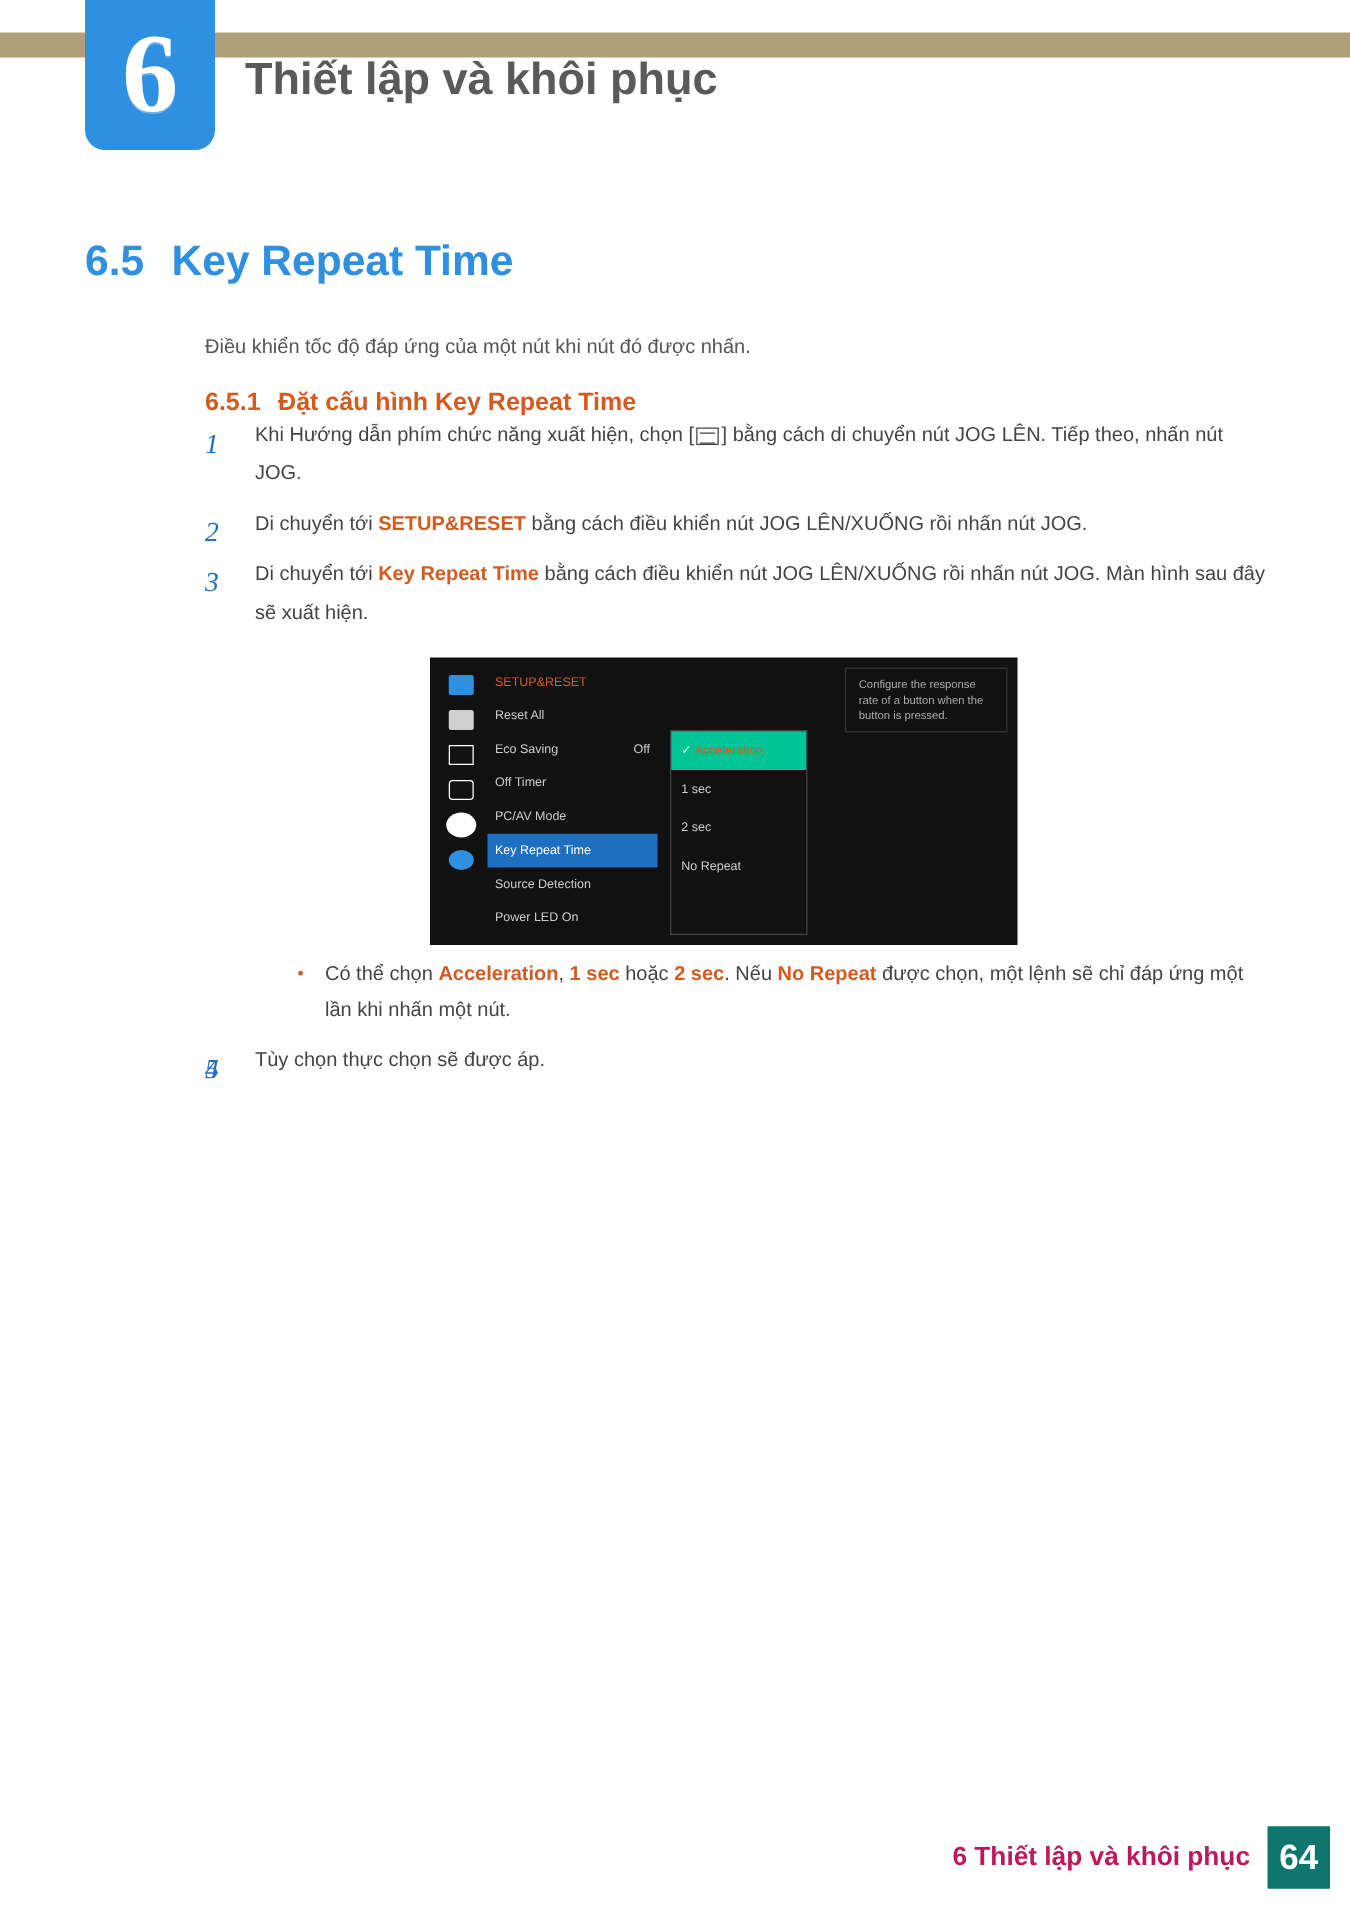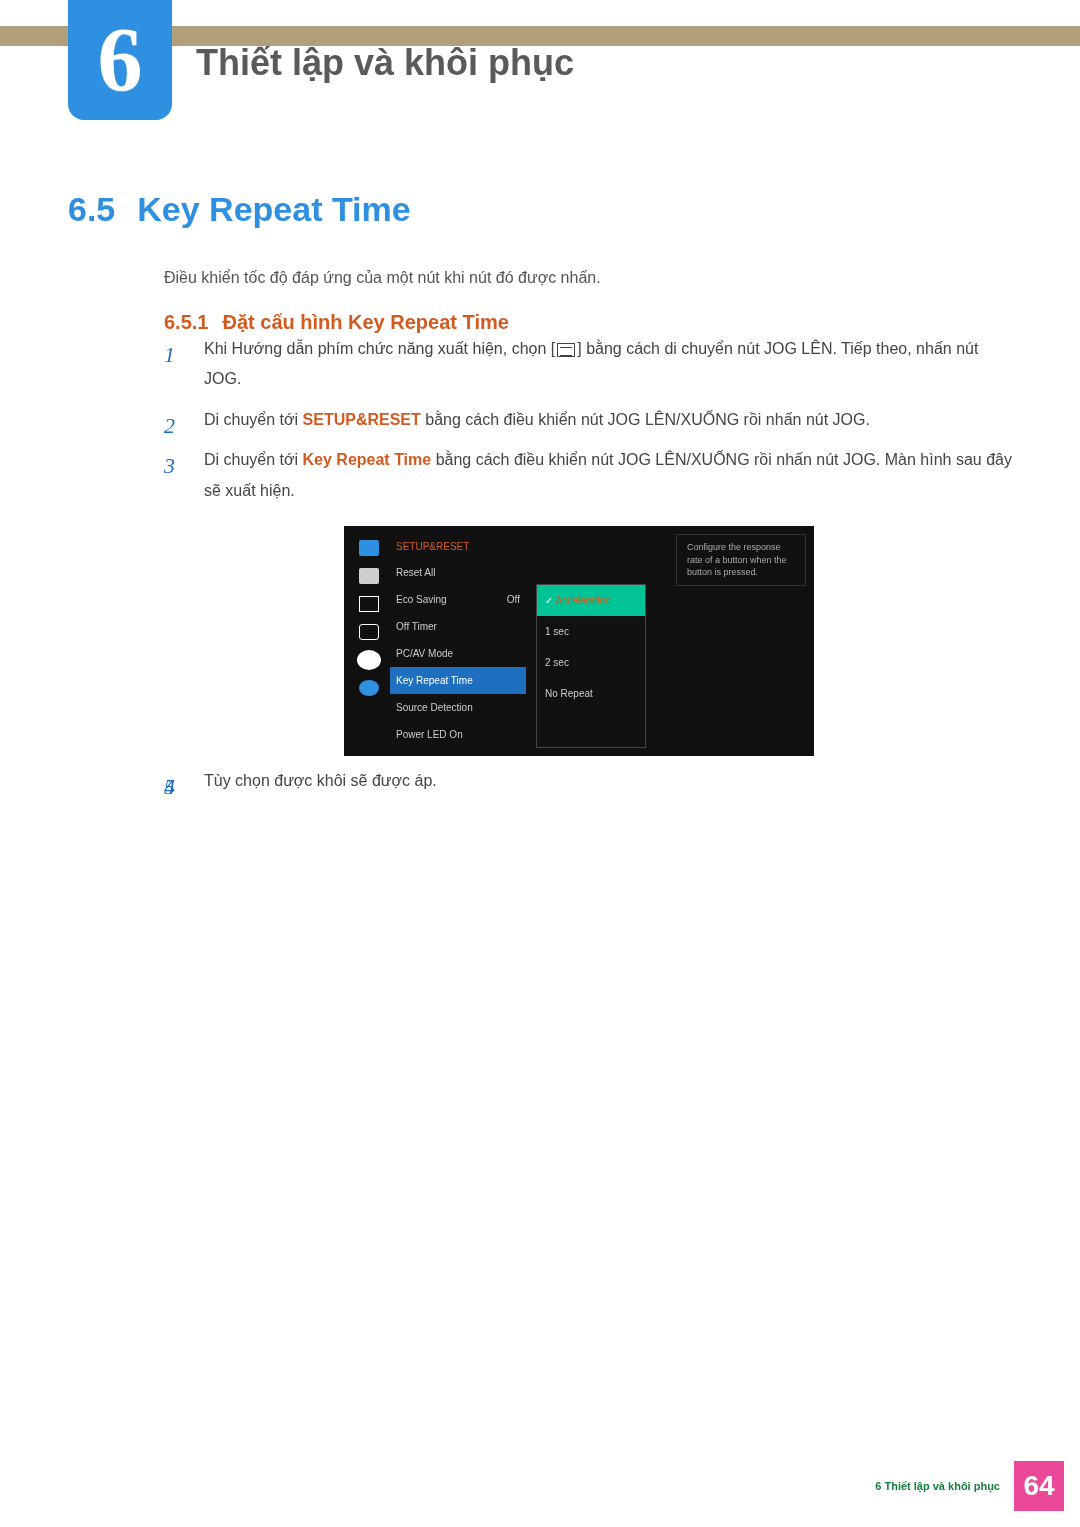--- a/index.html
+++ b/index.html
@@ -218,26 +218,26 @@
     font-size: 14px;
   }
   .footer {
     position: absolute;
     bottom: 16px; right: 16px;
     display: flex;
     align-items: center;
     gap: 14px;
   }
   .footer-text {
-    color: #15803d;
-    font-size: 11px;
+    color: #be185d;
+    font-size: 21px;
     font-weight: bold;
   }
   .footer-page {
-    background: #ec4899;
+    background: #0f766e;
     color: #fff;
     width: 50px; height: 50px;
     display: flex;
     align-items: center;
     justify-content: center;
     font-size: 28px;
     font-weight: bold;
   }
 </style>
 </head>
@@ -316,27 +316,32 @@
           <div class="osd-popup">
             <div class="osd-popup-item sel">Acceleration</div>
             <div class="osd-popup-item">1 sec</div>
             <div class="osd-popup-item">2 sec</div>
             <div class="osd-popup-item">No Repeat</div>
           </div>
           <div class="osd-help">Configure the response rate of a button when the button is pressed.</div>
         </div>
       </div>
 
+      <ul class="bullet">
+        <li>
+          <span>Có thể chọn </span><span class="kw-orange">Acceleration</span><span>, </span><span class="kw-orange">1 sec</span><span> hoặc </span><span class="kw-orange">2 sec</span><span>. Nếu </span><span class="kw-orange">No Repeat</span><span> được chọn, một lệnh sẽ chỉ đáp ứng một lần khi nhấn một nút.</span>
+        </li>
+      </ul>
     </li>
     <li>
       <span class="stepnum">4</span>
     </li>
     <li>
       <span class="stepnum">5</span>
-      <span>Tùy chọn được khôi sẽ được áp.</span>
+      <span>Tùy chọn thực chọn sẽ được áp.</span>
     </li>
   </ol>
 
 </div>
 
 <div class="footer">
   <span class="footer-text">6 Thiết lập và khôi phục</span>
   <span class="footer-page">64</span>
 </div>
 

